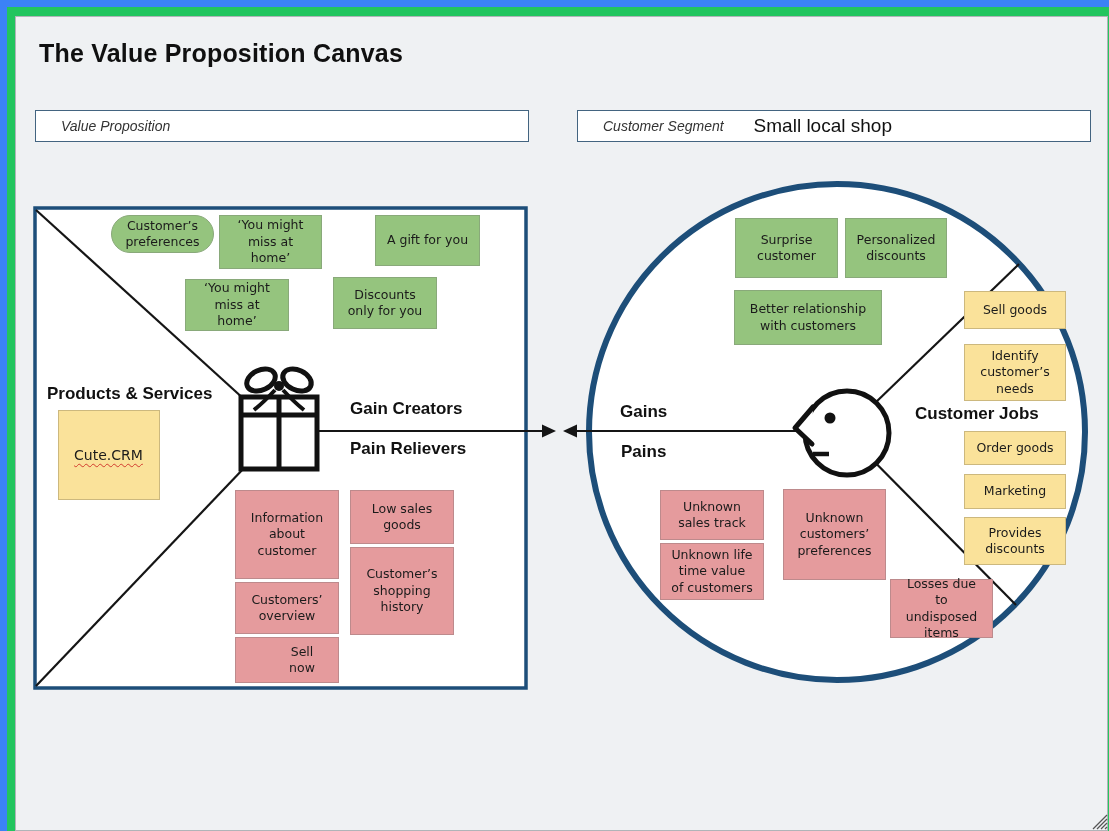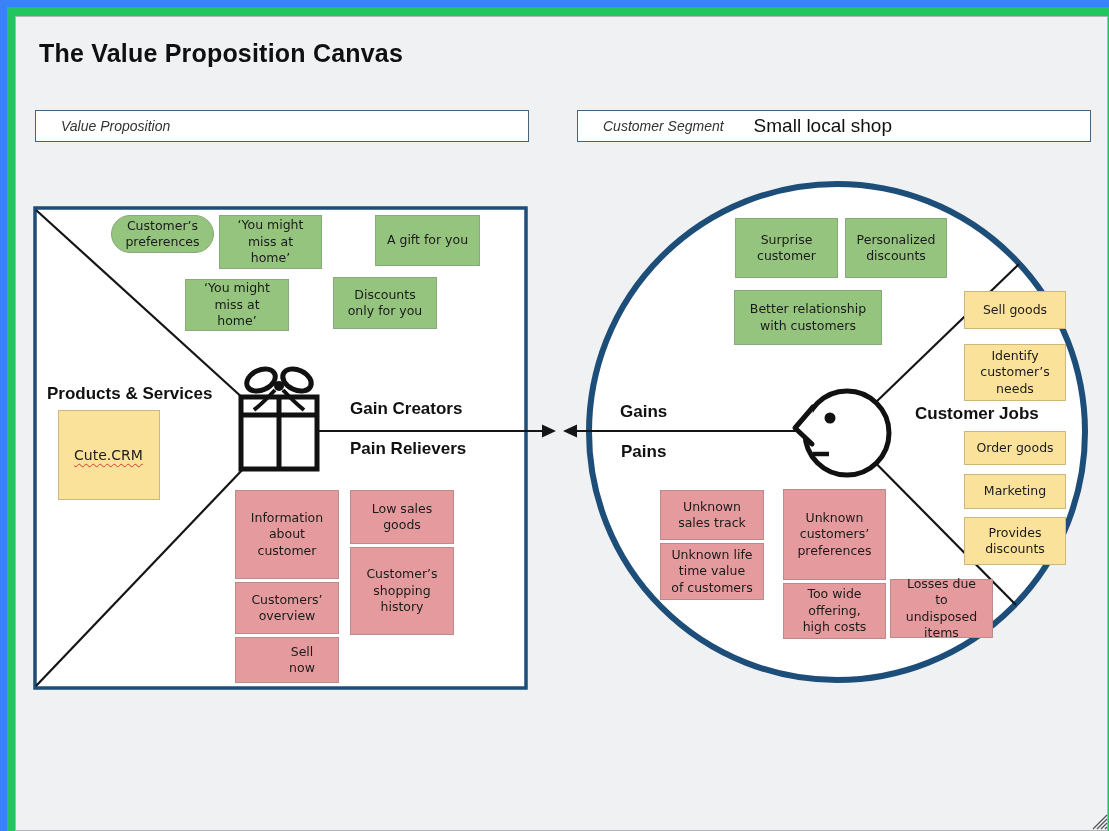--- a/index.html
+++ b/index.html
@@ -136,15 +136,14 @@
 
   <div class="note green" style="left:727px;top:283px;width:148px;height:55px;">Better relationship with customers</div>
   <div class="note yellow" style="left:957px;top:337px;width:102px;height:57px;">Identify customer’s needs</div>
   <div class="note yellow" style="left:957px;top:424px;width:102px;height:34px;">Order goods</div>
   <div class="note yellow" style="left:957px;top:467px;width:102px;height:35px;">Marketing</div>
   <div class="note yellow" style="left:957px;top:510px;width:102px;height:48px;">Provides discounts</div>
 
   <div class="note red" style="left:653px;top:483px;width:104px;height:50px;">Unknown sales track</div>
   <div class="note red" style="left:653px;top:536px;width:104px;height:57px;">Unknown life time value of customers</div>
   <div class="note red" style="left:776px;top:482px;width:103px;height:91px;">Unknown customers’ preferences</div>
-  <div class="note red" style="left:776px;top:576px;width:103px;height:56px;">Too wide offering, high costs</div>
   <div class="note red" style="left:883px;top:572px;width:103px;height:59px;">Losses due to undisposed items</div>
 </div>
 
 </body></html>

